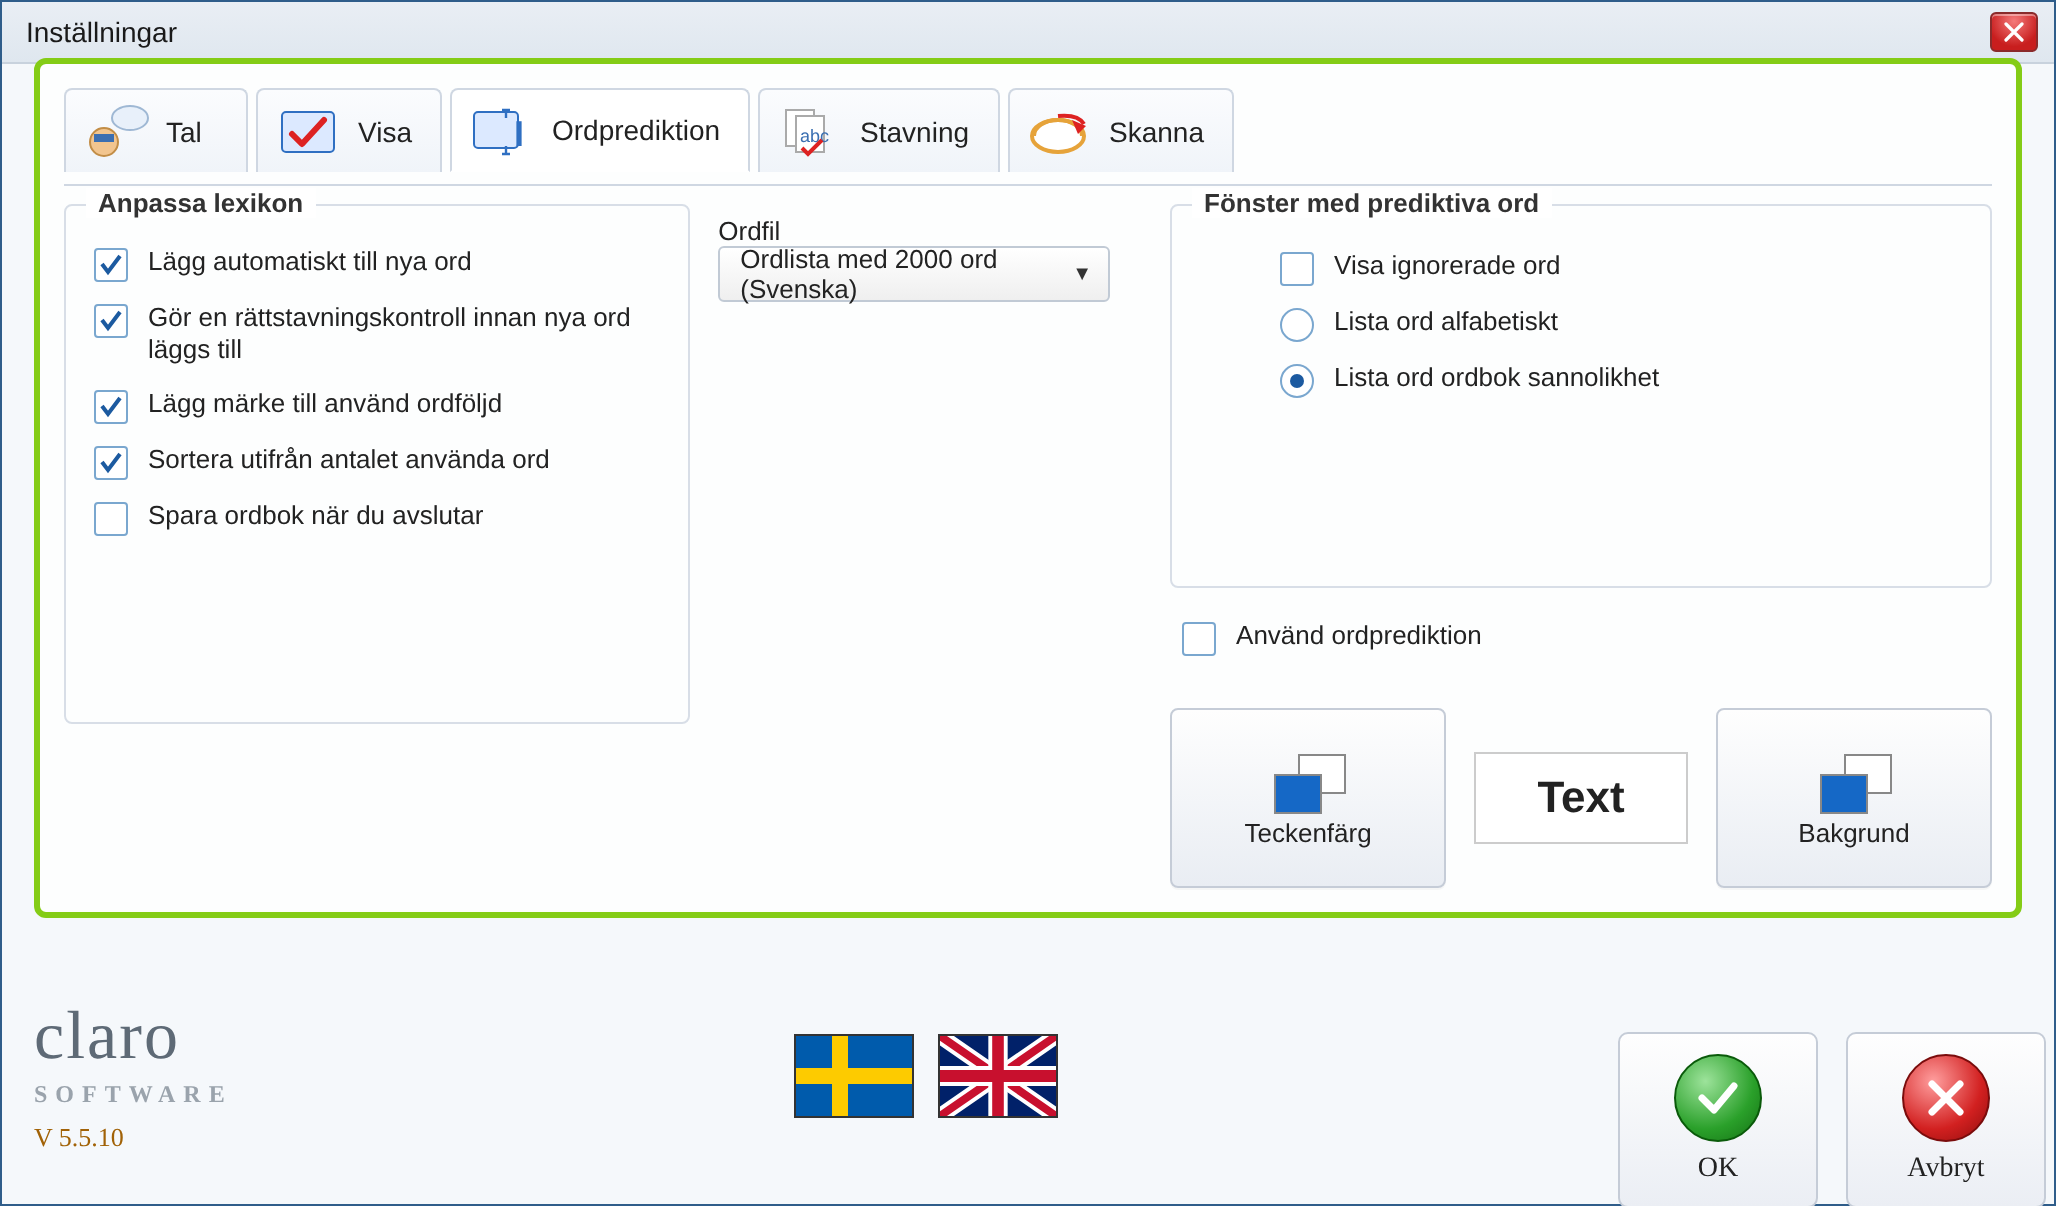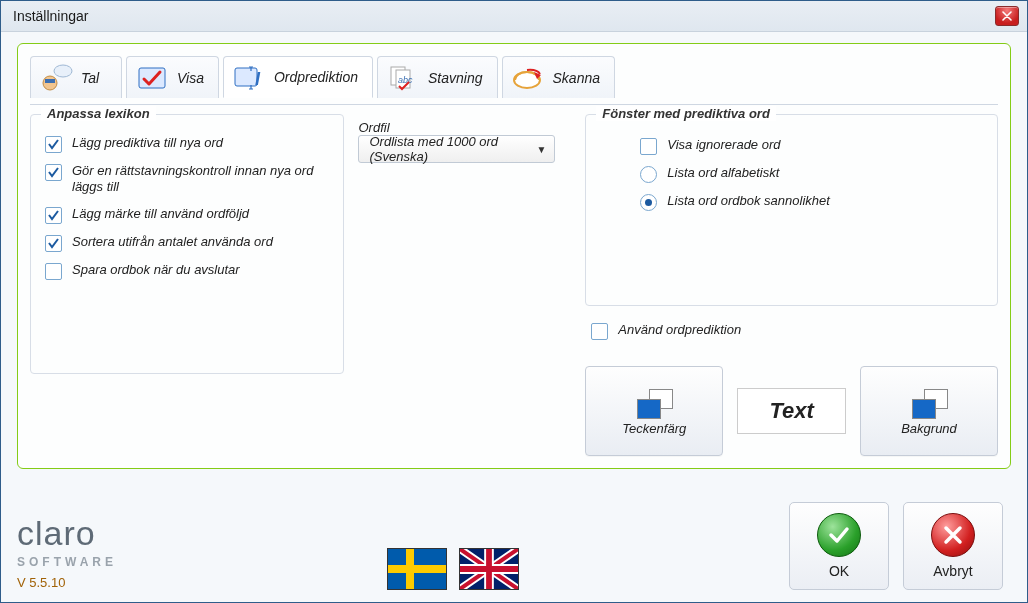--- a/index.html
+++ b/index.html
@@ -33,27 +33,26 @@
   width: 22px; height: 18px;
   border: 1px solid #8a2b2b;
   border-radius: 3px;
   background: radial-gradient(circle at 50% 20%, #f47a7a, #c81e1e 70%);
   display: inline-flex; align-items: center; justify-content: center;
   box-shadow: inset 0 1px 0 rgba(255,255,255,.4);
 }
 .close-btn svg { width: 10px; height: 10px; }
 .frame {
   position: absolute;
-  left: 16px; top: 42px;
+  left: 16px; top: 28px;
   right: 16px;
   height: 424px;
-  border: 1px solid #84cc16;
+  border: 3px solid #84cc16;
   border-radius: 6px;
   background: #fdfefe;
-  font-style: italic;
 }
 .tabs {
   display: flex;
   gap: 4px;
   padding: 12px 12px 0 12px;
 }
 .tab {
   display: flex;
   align-items: center;
   gap: 8px;
@@ -174,23 +173,23 @@
 .text-preview {
   flex: 1;
   height: 44px;
   border: 1px solid #ccc;
   background: #fff;
   display: flex; align-items: center; justify-content: center;
   font-weight: 700; font-size: 22px;
 }
 .footer {
   position: absolute;
-  left: 16px; right: 24px; bottom: 12px;
+  left: 16px; right: 4px; bottom: 12px;
   height: 104px;
-  display: flex; align-items: flex-end; justify-content: space-between;
+  display: flex; align-items: center; justify-content: space-between; font-family: Liberation Serif, serif;
 }
 .logo { display: flex; flex-direction: column; gap: 2px; }
 .logo .name { font-size: 34px; letter-spacing: 1px; color: #5e6a76; font-weight: 400;}
 .logo .sub { font-size: 12px; letter-spacing: 4px; color: #9aa3ac; font-weight: 600;}
 .logo .ver { font-size: 13px; color: #a16207; margin-top: 4px;}
 .flags { display: flex; gap: 12px; }
 .flag { width: 58px; height: 40px; border: 1px solid #333; position: relative; }
 .flag-sv { background: #005BAC; }
 .flag-sv::before, .flag-sv::after { content: ""; position: absolute; background: #FDCB00; }
 .flag-sv::before { left: 18px; top: 0; width: 8px; height: 100%; }
@@ -288,21 +287,21 @@
       <div class="left-panel">
         <div class="group" style="height:230px">
           <span class="group-title">Anpassa lexikon</span>
 
           <div class="check-row">
             <span class="check checked">
                 <svg viewBox="0 0 11 11">
                   <path d="M1 5 L4 9 L10 1" stroke="#1c5aa0" stroke-width="2" fill="none"></path>
                 </svg>
               </span>
-            <span>Lägg prediktiva till nya ord</span>
+            <span>Lägg automatiskt till nya ord</span>
           </div>
           <div class="check-row">
             <span class="check checked">
                 <svg viewBox="0 0 11 11">
                   <path d="M1 5 L4 9 L10 1" stroke="#1c5aa0" stroke-width="2" fill="none"></path>
                 </svg>
               </span>
             <span style="max-width:360px">Gör en rättstavningskontroll innan nya ord läggs till</span>
           </div>
           <div class="check-row">
@@ -323,21 +322,21 @@
           </div>
           <div class="check-row">
             <span class="check"></span>
             <span>Spara ordbok när du avslutar</span>
           </div>
         </div>
 
         <div>
           <div class="ordfil-label">Ordfil</div>
           <div class="dropdown">
-            <span>Ordlista med 1000 ord (Svenska)</span>
+            <span>Ordlista med 2000 ord (Svenska)</span>
             <span class="arrow">▼</span>
           </div>
         </div>
       </div>
 
       <div class="right-panel">
         <div class="group" style="height:170px">
           <span class="group-title">Fönster med prediktiva ord</span>
 
           <div class="check-row" style="margin-left:40px;margin-top:6px">

